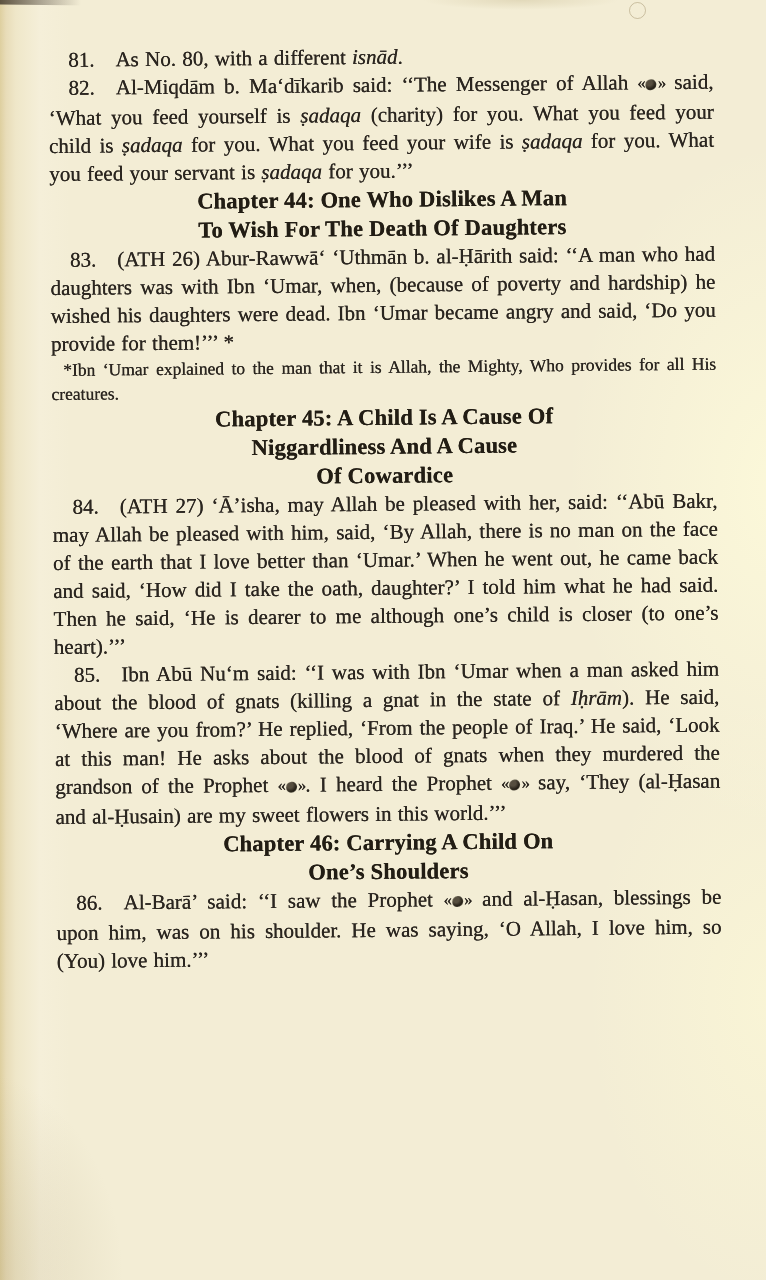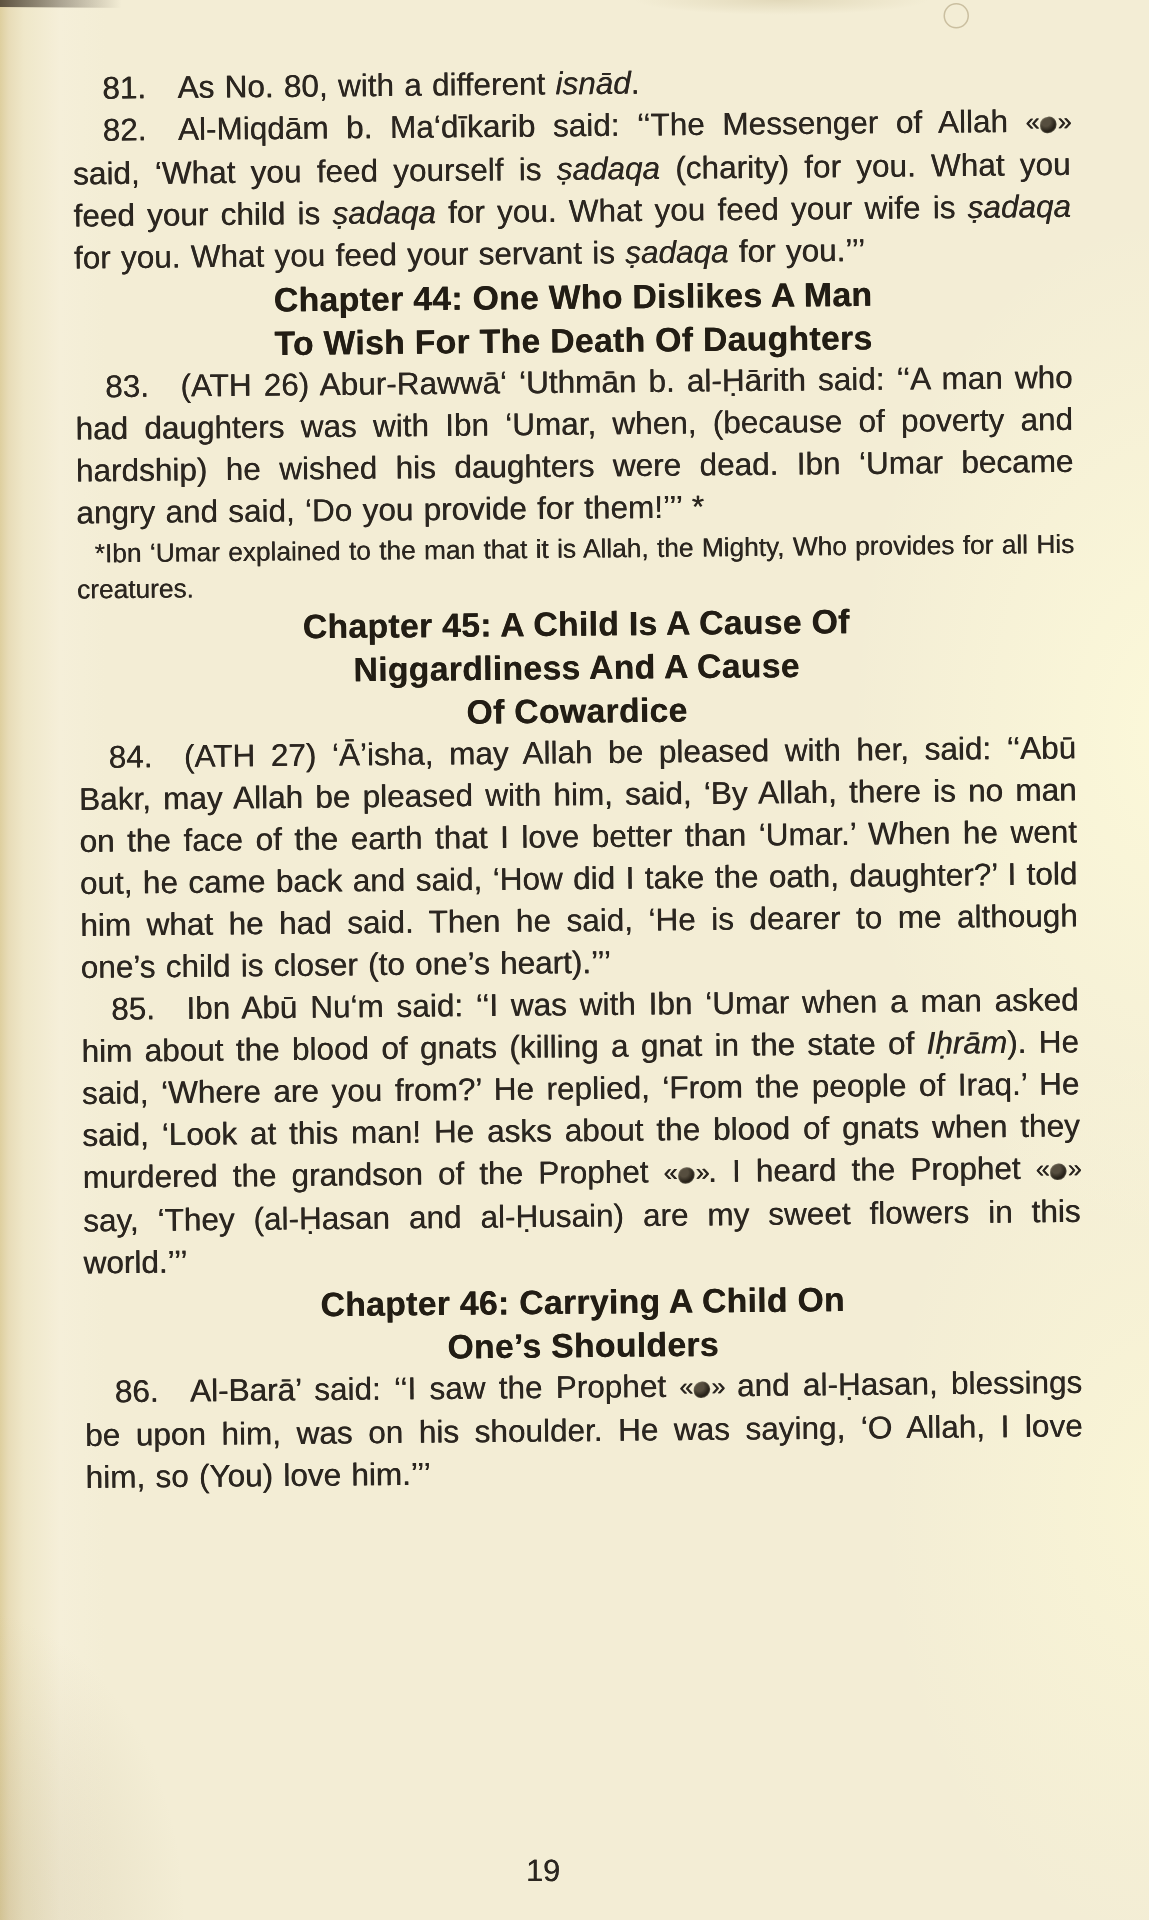--- a/index.html
+++ b/index.html
@@ -4,21 +4,21 @@
 <style>
   html, body {
     margin: 0; padding: 0;
     width: 766px; height: 1280px;
     overflow: hidden;
   }
   .page {
     position: relative;
     width: 766px; height: 1280px;
     overflow: hidden;
-    font-family: Liberation Sans, sans-serif;
+    font-family: Liberation Serif, serif;
     color: #2b2620;
     background:
       radial-gradient(ellipse 140px 14px at 68% 0%, rgba(186,170,124,.30), transparent 70%),
       radial-gradient(ellipse 300px 480px at 102% 38%, rgba(253,250,218,.85), transparent 72%),
       radial-gradient(ellipse 260px 420px at 101% 78%, rgba(251,247,214,.75), transparent 72%),
       radial-gradient(ellipse 220px 300px at -4% 100%, rgba(170,152,108,.28), transparent 70%),
       linear-gradient(90deg, #decf9f 0px, #e8dcb8 6px, #efe7c9 16px, #f5efd9 40px, #f3edd5 70px, #f3edd5 100%);
   }
   .corner-sliver {
     position: absolute; top: -2px; left: 0;
@@ -101,14 +101,13 @@
         <div data-name="heading-line">Of Cowardice</div>
       </h2>
       <p class="hadith" data-name="hadith-84"><span data-name="text-run">84.  (ATH 27) ‘Ā’isha, may Allah be pleased with her, said: ‘‘Abū Bakr, may Allah be pleased with him, said, ‘By Allah, there is no man on the face of the earth that I love better than ‘Umar.’ When he went out, he came back and said, ‘How did I take the oath, daughter?’ I told him what he had said. Then he said, ‘He is dearer to me although one’s child is closer (to one’s heart).’’’</span></p>
       <p class="hadith" data-name="hadith-85"><span data-name="text-run">85.  Ibn Abū Nu‘m said: ‘‘I was with Ibn ‘Umar when a man asked him about the blood of gnats (killing a gnat in the state of </span><span class="it" data-name="transliterated-term">Iḥrām</span><span data-name="text-run">). He said, ‘Where are you from?’ He replied, ‘From the people of Iraq.’ He said, ‘Look at this man! He asks about the blood of gnats when they murdered the grandson of the Prophet </span><span class="honorific" data-name="prophet-honorific-icon"><span class="hbr" data-name="honorific-bracket">«</span><span class="hblob" data-name="honorific-seal"></span><span class="hbr" data-name="honorific-bracket">»</span></span><span data-name="text-run">. I heard the Prophet </span><span class="honorific" data-name="prophet-honorific-icon"><span class="hbr" data-name="honorific-bracket">«</span><span class="hblob" data-name="honorific-seal"></span><span class="hbr" data-name="honorific-bracket">»</span></span><span data-name="text-run"> say, ‘They (al-Ḥasan and al-Ḥusain) are my sweet flowers in this world.’’’</span></p>
       <h2 class="chapter-heading" data-name="chapter-46-heading">
         <div data-name="heading-line">Chapter 46: Carrying A Child On</div>
         <div data-name="heading-line">One’s Shoulders</div>
       </h2>
       <p class="hadith" data-name="hadith-86"><span data-name="text-run">86.  Al-Barā’ said: ‘‘I saw the Prophet </span><span class="honorific" data-name="prophet-honorific-icon"><span class="hbr" data-name="honorific-bracket">«</span><span class="hblob" data-name="honorific-seal"></span><span class="hbr" data-name="honorific-bracket">»</span></span><span data-name="text-run"> and al-Ḥasan, blessings be upon him, was on his shoulder. He was saying, ‘O Allah, I love him, so (You) love him.’’’</span></p>
     </main>
-  <div class="page-number" data-name="page-number">19</div>
 </div>
 
 </body></html>

